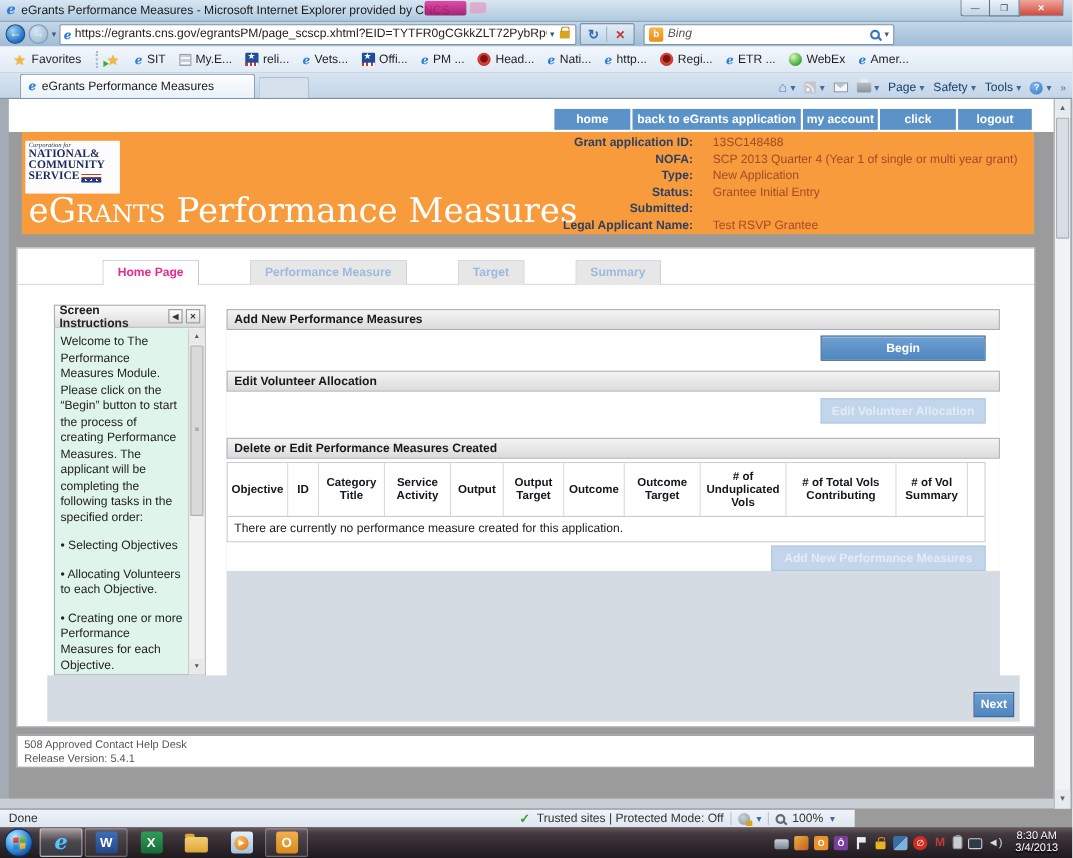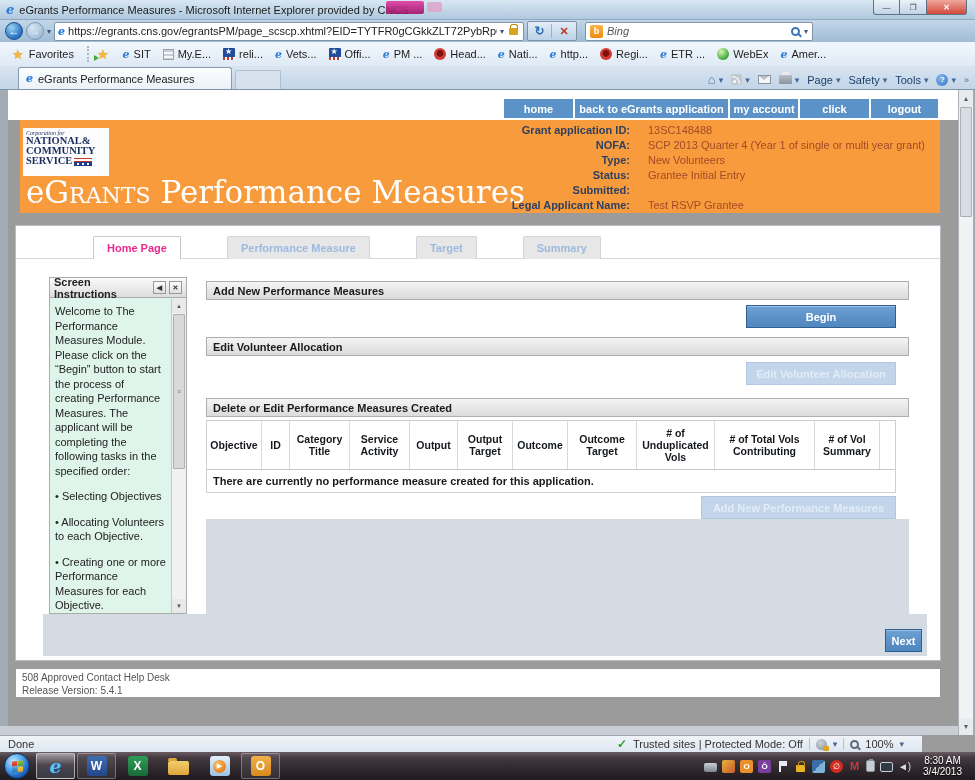--- a/index.html
+++ b/index.html
@@ -181,38 +181,38 @@
   .thead { display:flex; border-bottom:1px solid #C6CAD0; }
   .th { border-right:1px solid #D6DADF; display:flex; align-items:center; justify-content:center;
     text-align:center; font-size:10.5px; font-weight:bold; color:#14181C; height:48px;
     line-height:12px; padding:0 2px; }
   .th:nth-child(1){width:55px} .th:nth-child(2){width:28px} .th:nth-child(3){width:60px}
   .th:nth-child(4){width:60px} .th:nth-child(5){width:48px} .th:nth-child(6){width:55px}
   .th:nth-child(7){width:55px} .th:nth-child(8){width:69px} .th:nth-child(9){width:78px}
   .th:nth-child(10){width:100px} .th:nth-child(11){width:65px}
   .th.filler{width:15px; border-right:none;}
   .emptyrow { height:22px; display:flex; align-items:center; padding-left:6px;
-    font-size:11px; font-weight:bold; color:#1A1A1A; }
+    font-size:11px; font-weight:normal; color:#1A1A1A; }
   .bottomstrip { position:absolute; left:27px; top:388px; width:884px; height:42px; background:#D5DBE3; }
   .nextbtn { left:869px; top:403px; width:37px; }
 
   .footerbox { position:absolute; left:15px; top:578px; width:926px; height:30px; background:#fff;
     border:1px solid #9A9A9A; font-size:10px; color:#555; padding:2px 0 0 6px; line-height:13px; }
   .lightstrip { position:absolute; left:0; top:636px; width:958px; height:9px; background:#C9CED4; }
 
   .vscroll { position:absolute; right:2px; top:0; width:15px; height:645px; background:#F0F2F4;
     border-left:1px solid #ABB2BA; }
   .varrow { position:absolute; left:0; width:14px; height:17px; background:#E8EBEE; display:flex;
     align-items:center; justify-content:center; font-size:7px; color:#5A6470; }
   .varrow.up { top:0; } .varrow.down { bottom:0; }
   .vthumb { position:absolute; top:17px; left:1px; width:12px; height:110px; background:#D8DDE3;
     border:1px solid #A8B0BA; border-radius:1px; }
 
   
-  .statusbar { position:absolute; left:0; top:735px; width:922px; height:17px;
+  .statusbar { position:absolute; left:0; top:735px; width:777px; height:17px;
     background:linear-gradient(#F0F4F9,#DEE6F0); border-top:1px solid #9AA6B4;
     display:flex; align-items:center; font-size:11px; color:#333; padding:0 8px; }
   .statusright { margin-left:auto; display:flex; align-items:center; gap:6px; padding-right:10px; }
   .okcheck { color:#2FA12F; font-weight:bold; font-size:12px; }
   .ssep { width:1px; height:12px; background:#B8C2CC; }
   .scicon { width:11px; height:11px; border-radius:50%; background:radial-gradient(circle at 40% 35%,#C8D2DA,#8A949E); position:relative; }
   .scicon::after { content:""; position:absolute; right:-2px; bottom:-1px; width:6px; height:5px;
     background:#D9A520; border-radius:1px; }
 
   
@@ -443,21 +443,21 @@
         <div class="grow">
             <span class="glabel">Grant application ID:</span>
             <span class="gvalue">13SC148488</span>
           </div>
         <div class="grow">
             <span class="glabel">NOFA:</span>
             <span class="gvalue">SCP 2013 Quarter 4 (Year 1 of single or multi year grant)</span>
           </div>
         <div class="grow">
             <span class="glabel">Type:</span>
-            <span class="gvalue">New Volunteers</span>
+            <span class="gvalue">New Application</span>
           </div>
         <div class="grow">
             <span class="glabel">Status:</span>
             <span class="gvalue">Grantee Initial Entry</span>
           </div>
         <div class="grow">
             <span class="glabel">Submitted:</span>
             <span class="gvalue"></span>
           </div>
         <div class="grow">

